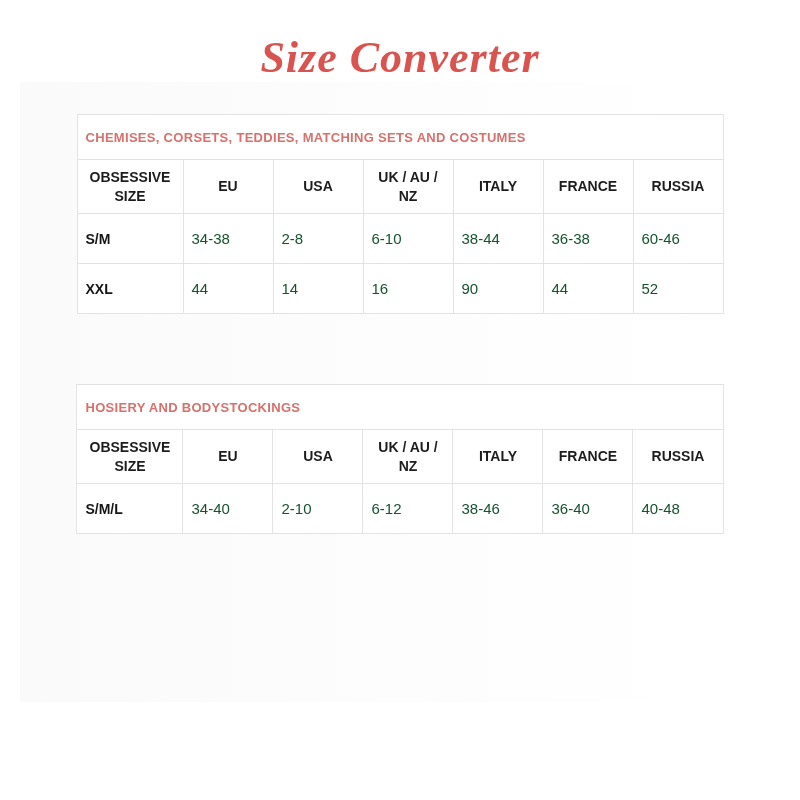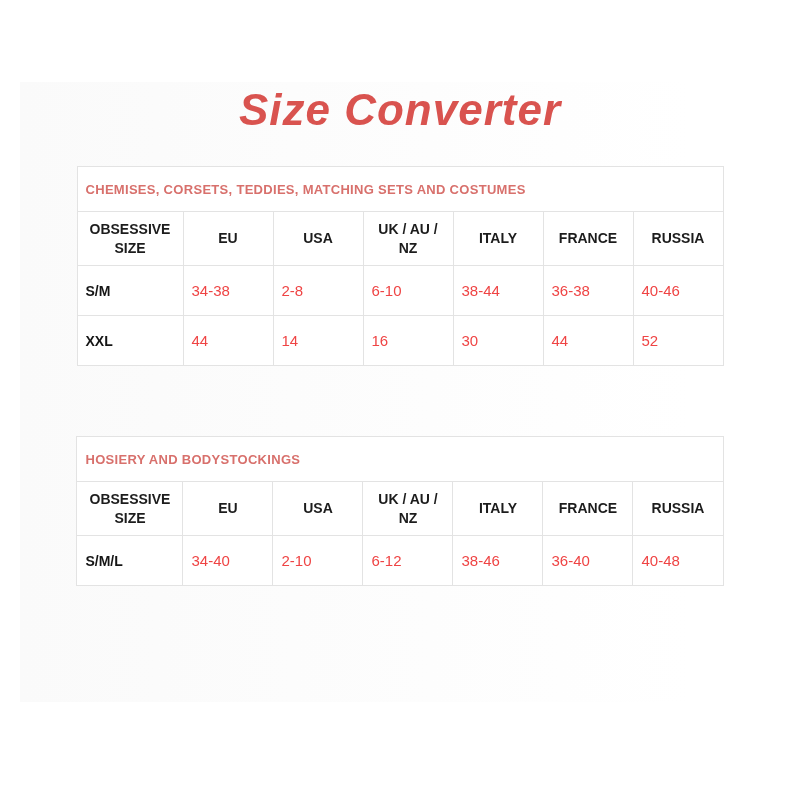--- a/index.html
+++ b/index.html
@@ -23,23 +23,23 @@
     height: 620px;
     background: linear-gradient(to right, #fafafa 0%, #fdfdfd 55%, #ffffff 90%);
     z-index: 0;
   }
   .content {
     position: relative;
     z-index: 1;
   }
   .page-title {
     margin: 0;
-    padding-top: 88px;
+    padding-top: 36px;
     text-align: center;
-    font-family: Liberation Sans, sans-serif;
+    font-family: Liberation Serif, serif;
     font-style: italic;
     font-weight: bold;
     font-size: 44px;
     line-height: 1;
     letter-spacing: 1px;
     color: #d9534f;
   }
   table.size-table {
     width: 646px;
     margin: 0 auto;
@@ -67,21 +67,21 @@
     height: 53px;
     font-size: 14px;
     font-weight: bold;
     color: #1c1c1c;
     line-height: 1.35;
   }
   .size-table td.value-cell {
     height: 49px;
     font-size: 15px;
     font-weight: normal;
-    color: #ef4444;
+    color: #14532d;
   }
   .size-table td.row-label {
     height: 49px;
     font-size: 14px;
     font-weight: bold;
     color: #151515;
     margin-left: 21px;
   }
 </style>
 </head>
@@ -116,28 +116,28 @@
           <th>FRANCE</th>
           <th>RUSSIA</th>
         </tr>
         <tr>
           <td class="row-label">S/M</td>
           <td class="value-cell">34-38</td>
           <td class="value-cell">2-8</td>
           <td class="value-cell">6-10</td>
           <td class="value-cell">38-44</td>
           <td class="value-cell">36-38</td>
-          <td class="value-cell">40-46</td>
+          <td class="value-cell">60-46</td>
         </tr>
         <tr>
           <td class="row-label">XXL</td>
           <td class="value-cell">44</td>
           <td class="value-cell">14</td>
           <td class="value-cell">16</td>
-          <td class="value-cell">30</td>
+          <td class="value-cell">90</td>
           <td class="value-cell">44</td>
           <td class="value-cell">52</td>
         </tr>
       </tbody>
     </table>
 
     <table class="size-table second">
       <colgroup>
         <col class="c-size">
           <col class="c-std">

